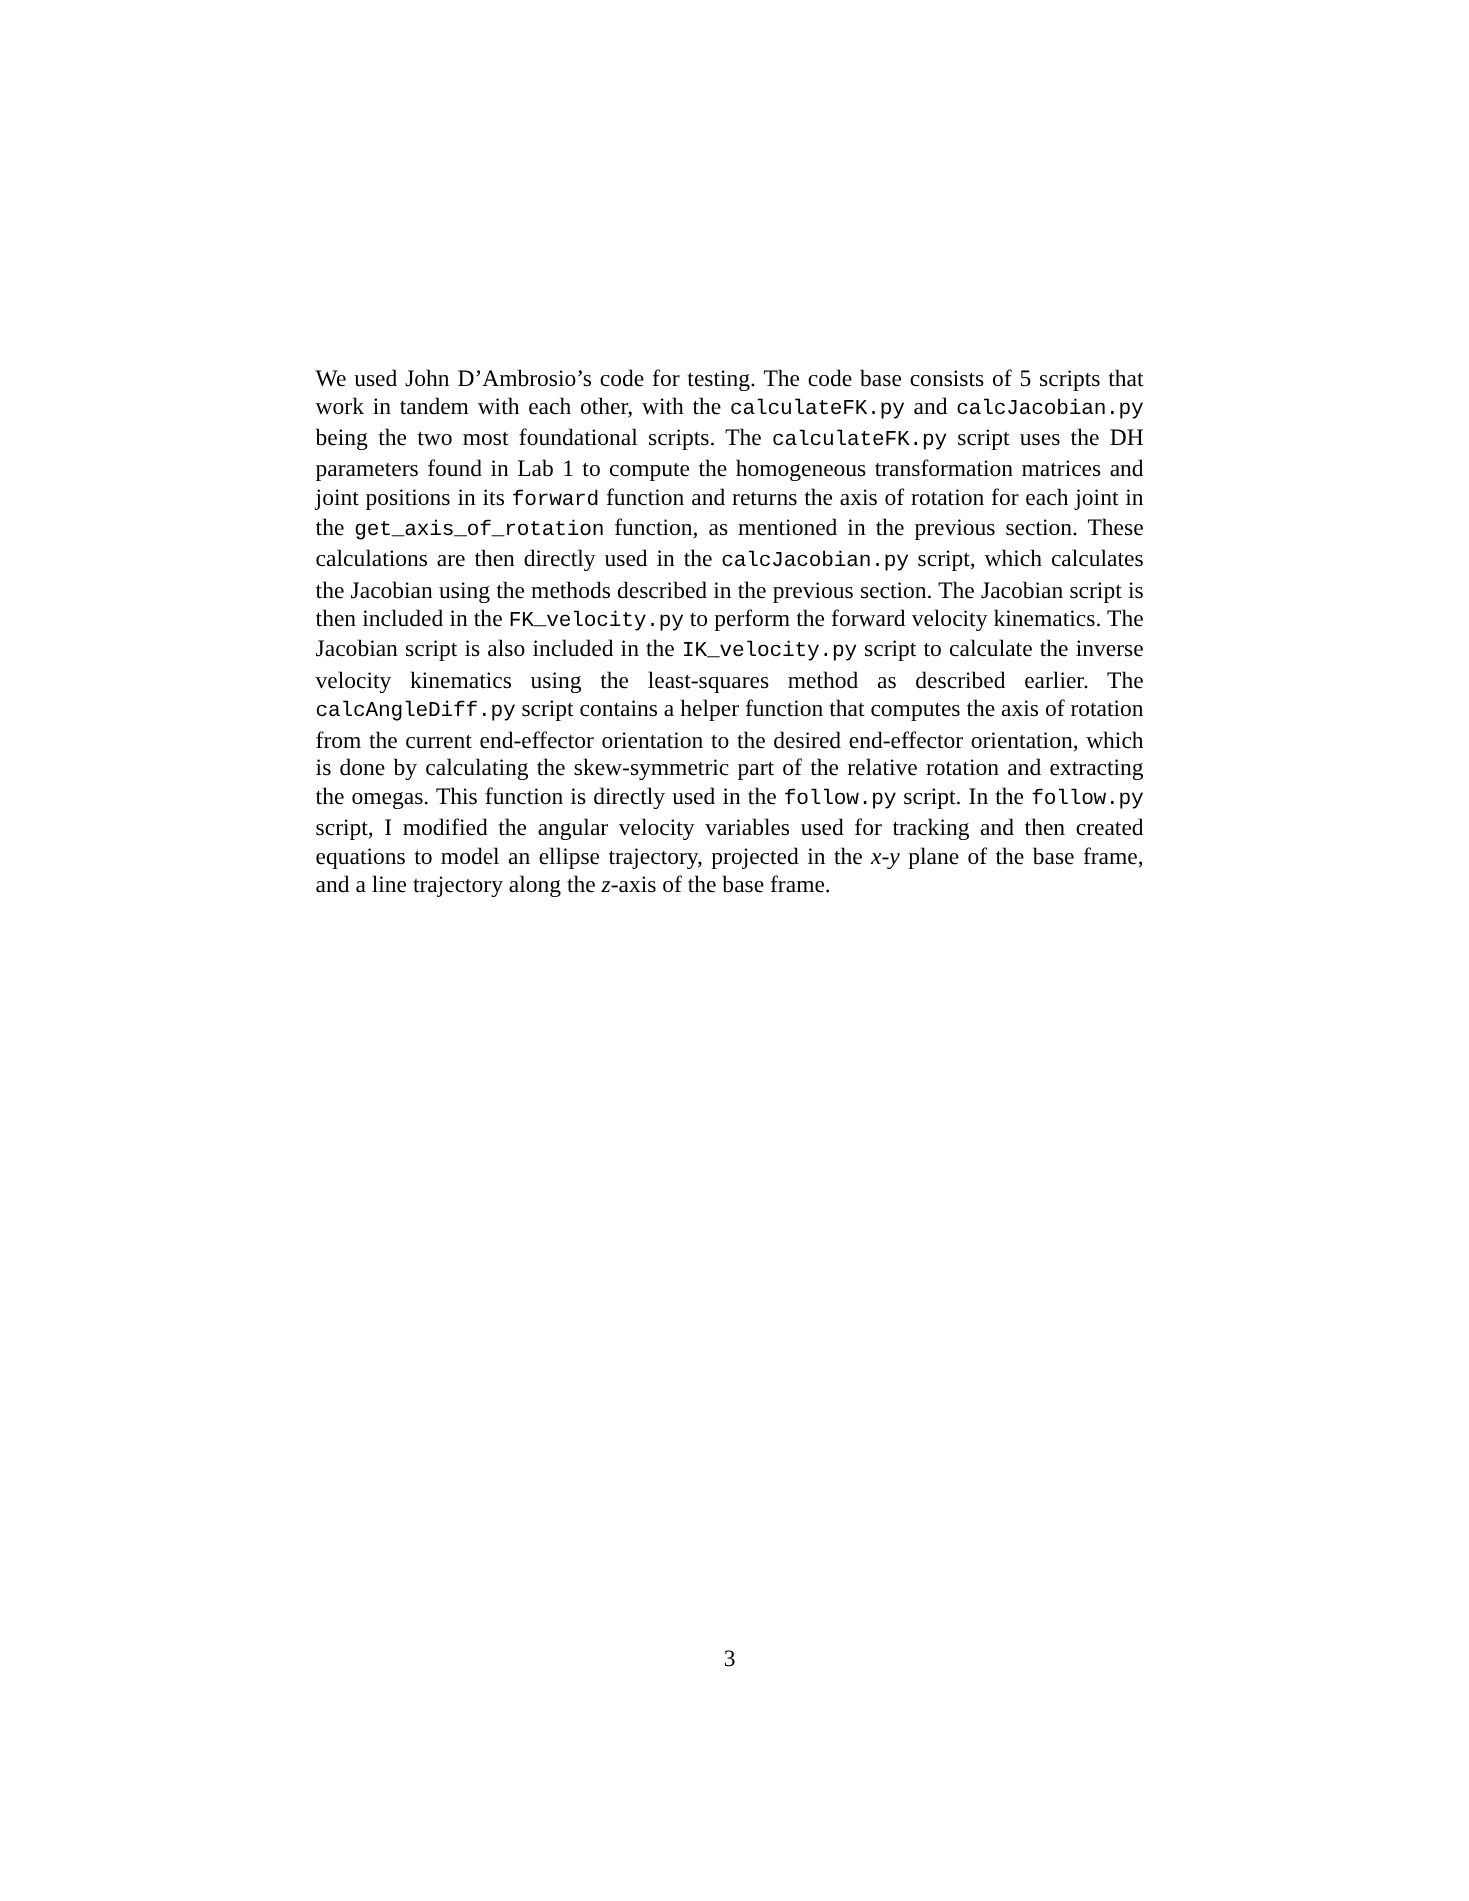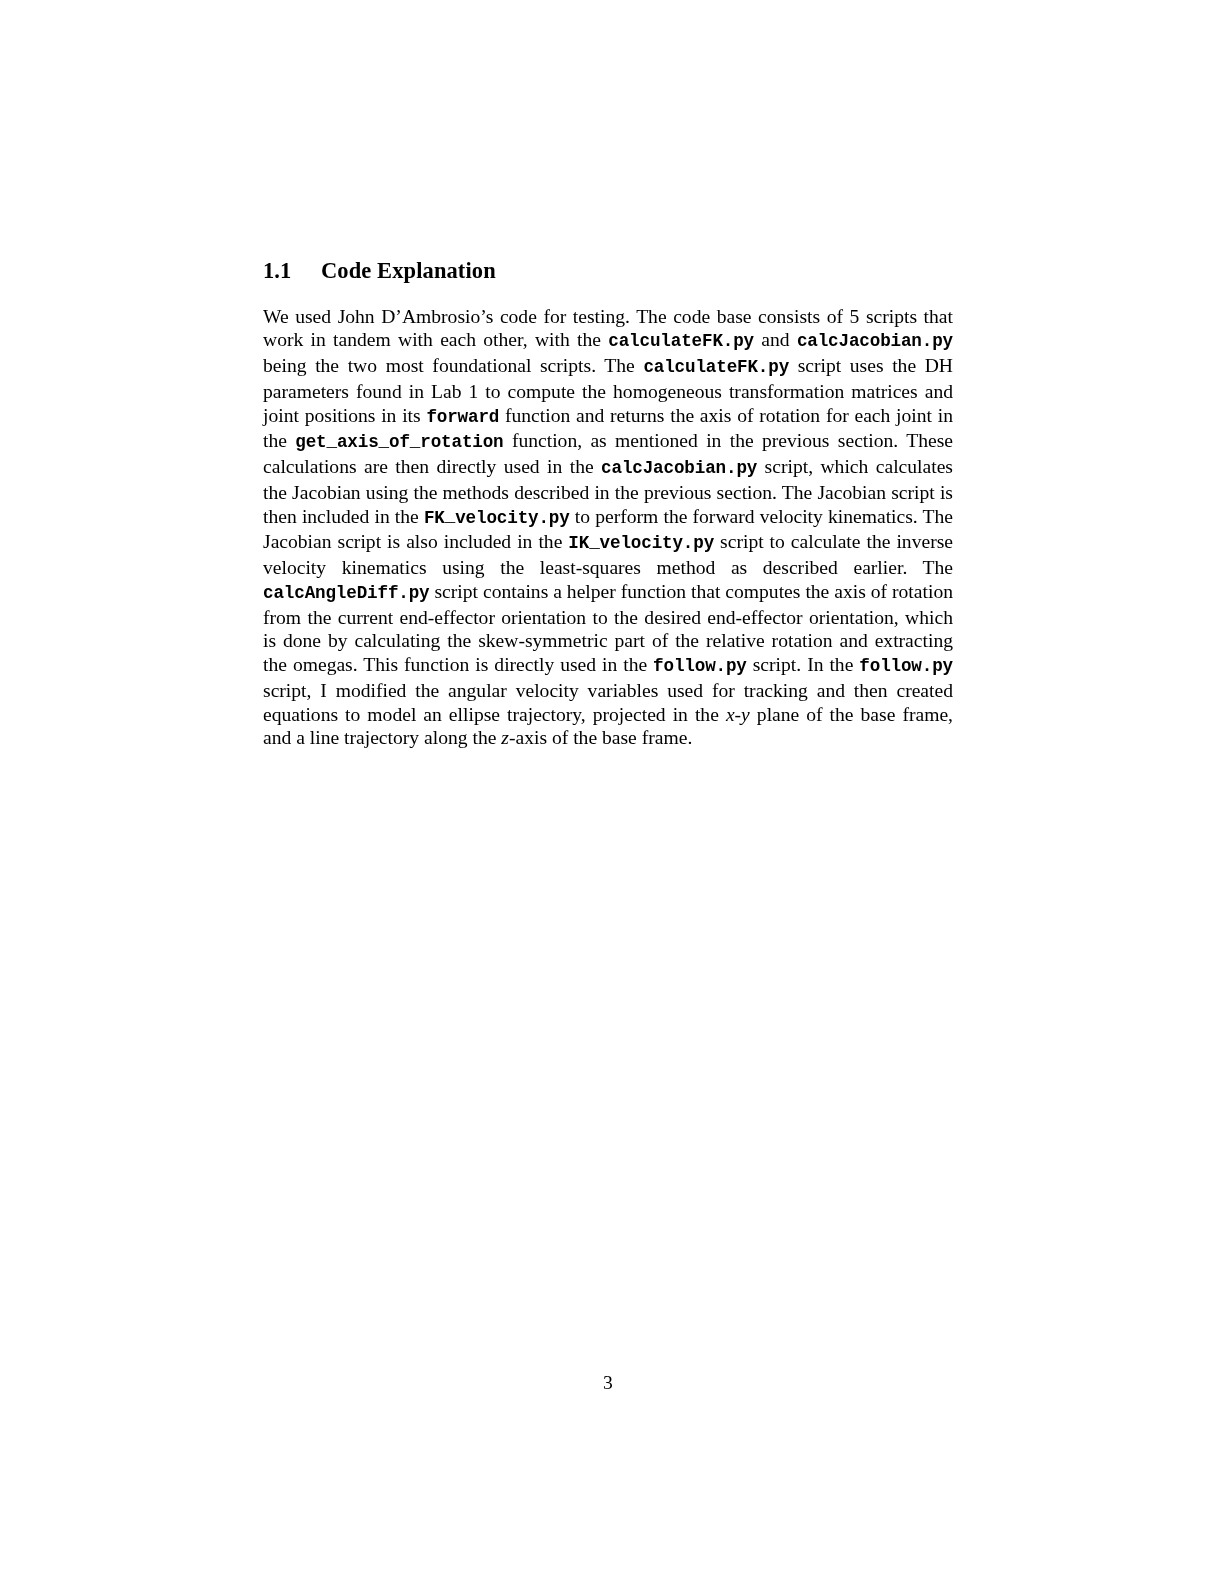--- a/index.html
+++ b/index.html
@@ -53,21 +53,20 @@
     hyphens: none;
     -webkit-hyphens: none;
   }
 
   
   .tt {
     font-family: "Liberation Mono", "DejaVu Sans Mono", monospace;
     font-size: 17.6px;
     letter-spacing: -0.15px;
     white-space: nowrap;
-    font-weight: bold;
   }
   
   .tt .us {
     position: relative;
     display: inline-block;
     top: -0.10em;
   }
 
   
   .mi {
@@ -83,19 +82,18 @@
     text-align: center;
     font-size: 19.6px;
     line-height: 24px;
   }
 </style>
 </head>
 <body>
 
 <div class="page">
 
-  <h2 class="section-heading"><span class="sec-num">1.1</span><span>Code Explanation</span></h2>
 
   <p class="body-paragraph"><span>We used John D’Ambrosio’s code for testing. The code base consists of 5 scripts that work in tandem with each other, with the </span><span class="tt">calculateFK.py</span><span> and </span><span class="tt">calcJacobian.py</span><span> being the two most foundational scripts. The </span><span class="tt">calculateFK.py</span><span> script uses the DH parameters found in Lab 1 to compute the homogeneous transformation matrices and joint positions in its </span><span class="tt">forward</span><span> function and returns the axis of rotation for each joint in the </span><span class="tt"><span>get</span><span class="us">_</span><span>axis</span><span class="us">_</span><span>of</span><span class="us">_</span><span>rotation</span></span><span> function, as mentioned in the previous section. These calculations are then directly used in the </span><span class="tt">calcJacobian.py</span><span> script, which calculates the Jacobian using the methods described in the previous section. The Jacobian script is then included in the </span><span class="tt"><span>FK</span><span class="us">_</span><span>velocity.py</span></span><span> to perform the forward velocity kinematics. The Jacobian script is also included in the </span><span class="tt"><span>IK</span><span class="us">_</span><span>velocity.py</span></span><span> script to calculate the inverse velocity kinematics using the least-squares method as described earlier. The </span><span class="tt">calcAngleDiff.py</span><span> script contains a helper function that computes the axis of rotation from the current end-effector orientation to the desired end-effector orientation, which is done by calculating the skew-symmetric part of the relative rotation and extracting the omegas. This function is directly used in the </span><span class="tt">follow.py</span><span> script. In the </span><span class="tt">follow.py</span><span> script, I modified the angular velocity variables used for tracking and then created equations to model an ellipse trajectory, projected in the </span><span class="mi">x</span><span>-</span><span class="mi">y</span><span> plane of the base frame, and a line trajectory along the </span><span class="mi">z</span><span>-axis of the base frame.</span></p>
 
   <div class="page-number">3</div>
 
 </div>
 
 </body></html>

